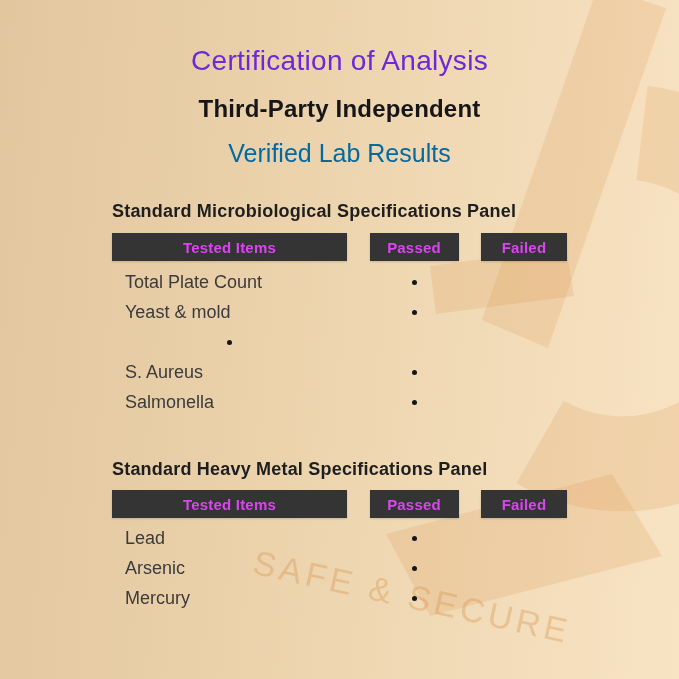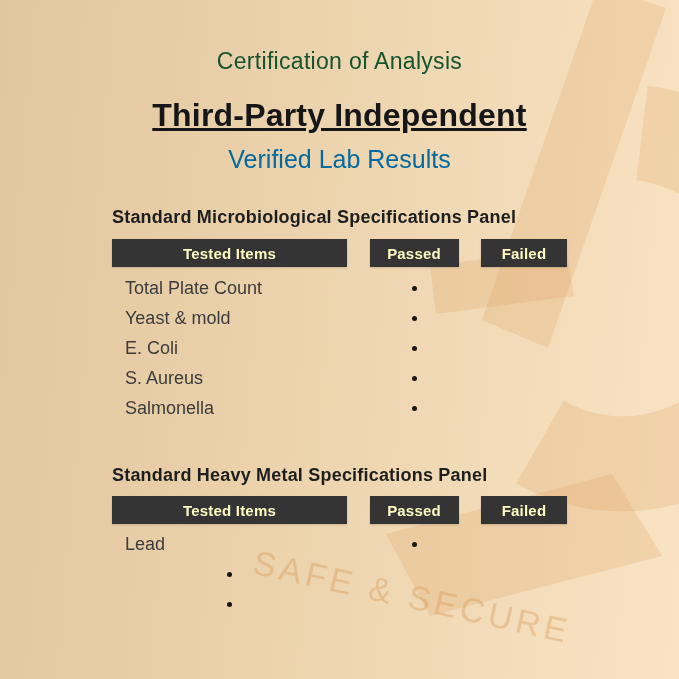--- a/index.html
+++ b/index.html
@@ -22,41 +22,41 @@
     letter-spacing: 4px;
     color: rgba(214, 144, 72, 0.34);
     transform: rotate(12.5deg);
     transform-origin: left top;
     white-space: nowrap;
     pointer-events: none;
   }
 
   
   .hdr { position: relative; padding-top: 44px; text-align: center; }
-  .title-1 { font-size: 23px; font-weight: 400; line-height: 34px; color: #14532d; letter-spacing: 0.3px; }
-  .title-2 { font-size: 32px; font-weight: 700; line-height: 42px; margin-top: 16px; color: #161618; letter-spacing: 0.2px; text-decoration: underline; }
+  .title-1 { font-size: 28px; font-weight: 400; line-height: 34px; color: #6d28d9; letter-spacing: 0.3px; }
+  .title-2 { font-size: 24px; font-weight: 700; line-height: 42px; margin-top: 10px; color: #161618; letter-spacing: 0.2px; }
   .title-3 { font-size: 25px; font-weight: 400; line-height: 30px; margin-top: 8px; color: #0369a1; }
 
   
   .panel { position: relative; width: 455px; margin: 0 auto; }
   .panel-micro { margin-top: 35px; }
   .panel-heavy { margin-top: 44px; }
   .panel-title { text-align: left; font-size: 18px; font-weight: 700; line-height: 17px; color: #1e1e1e; letter-spacing: 0.2px; }
 
   .grid {
     display: grid;
     grid-template-columns: 235px 89px 86px;
     justify-content: space-between;
     align-items: center;
   }
   .thead-micro { margin-top: 13px; }
   .thead-heavy { margin-top: 12px; }
   .th {
     background: #343434;
-    color: #fef9c3;
+    color: #d946ef;
     font-size: 15px;
     font-weight: 700;
     height: 28px;
     display: flex;
     align-items: center;
     justify-content: center;
     letter-spacing: 0.2px;
     box-shadow: 0 1px 2px rgba(0,0,0,0.15);
   }
   .tbody-micro { margin-top: 6px; }
@@ -114,21 +114,20 @@
       <div class="grid trow">
         <div class="cell-item">Yeast &amp; mold</div>
         <div class="cell-mark">
             <span class="dot"></span>
           </div>
         <div class="cell-mark">
             <span class="dot" style="visibility: hidden;"></span>
           </div>
       </div>
       <div class="grid trow">
-        <div class="cell-item">E. Coli</div>
         <div class="cell-mark">
             <span class="dot"></span>
           </div>
         <div class="cell-mark">
             <span class="dot" style="visibility: hidden;"></span>
           </div>
       </div>
       <div class="grid trow">
         <div class="cell-item">S. Aureus</div>
         <div class="cell-mark">
@@ -163,28 +162,30 @@
       <div class="grid trow">
         <div class="cell-item">Lead</div>
         <div class="cell-mark">
             <span class="dot"></span>
           </div>
         <div class="cell-mark">
             <span class="dot" style="visibility: hidden;"></span>
           </div>
       </div>
       <div class="grid trow">
+        <div class="cell-item">Arsenic</div>
         <div class="cell-mark">
             <span class="dot"></span>
           </div>
         <div class="cell-mark">
             <span class="dot" style="visibility: hidden;"></span>
           </div>
       </div>
       <div class="grid trow">
+        <div class="cell-item">Mercury</div>
         <div class="cell-mark">
             <span class="dot"></span>
           </div>
         <div class="cell-mark">
             <span class="dot" style="visibility: hidden;"></span>
           </div>
       </div>
     </div>
   </section>
 

